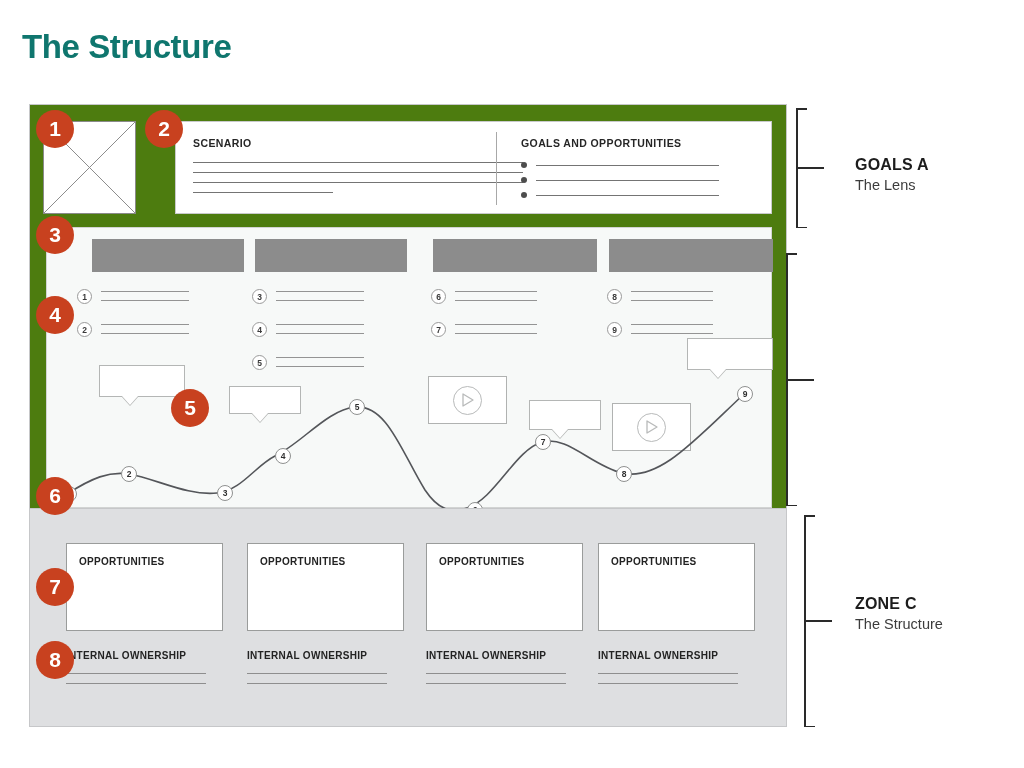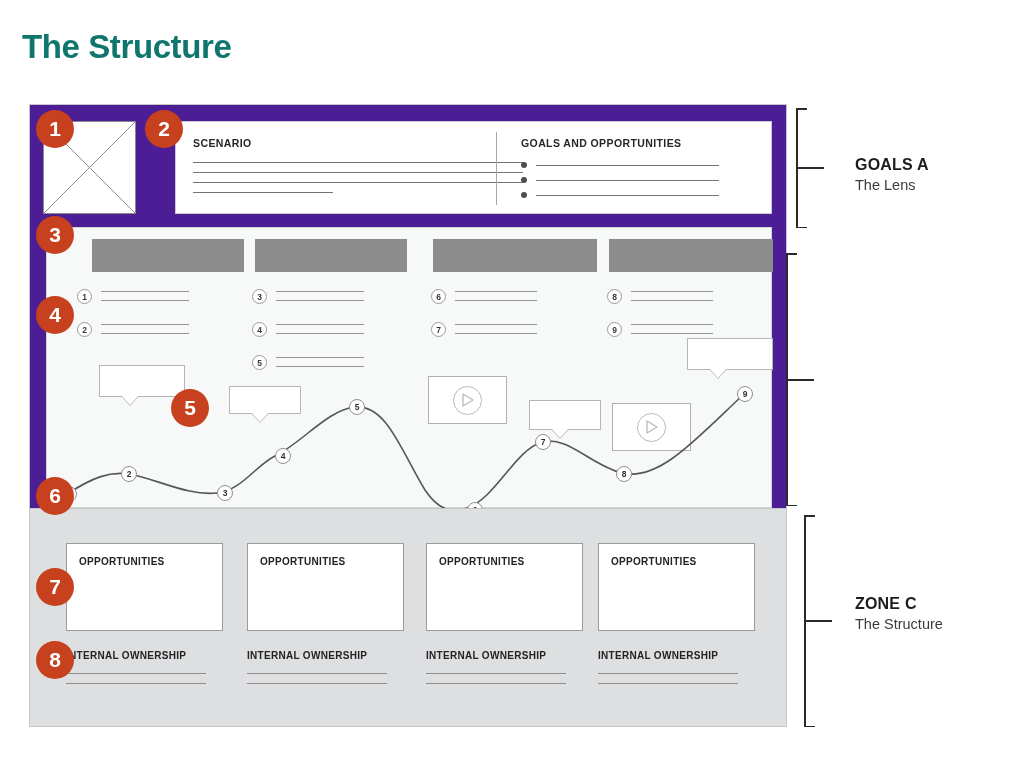--- a/index.html
+++ b/index.html
@@ -15,21 +15,21 @@
   .page-title {
     position: absolute; left: 22px; top: 28px;
     font-size: 33px; font-weight: bold; color: #0f766e;
     letter-spacing: -0.4px;
   }
 
   
   .zoneAB-frame {
     position: absolute; left: 29px; top: 104px;
     width: 758px; height: 418px;
-    background: #4c1d95;
+    background: #4d7c0f;
     border: 1px solid #c6c7c9;
   }
   
   .zoneA-card {
     position: absolute; left: 145px; top: 16px;
     width: 597px; height: 93px;
     background: #ffffff; border: 1px solid #c9cacc;
   }
   .img-placeholder {
     position: absolute; left: 13px; top: 16px;

